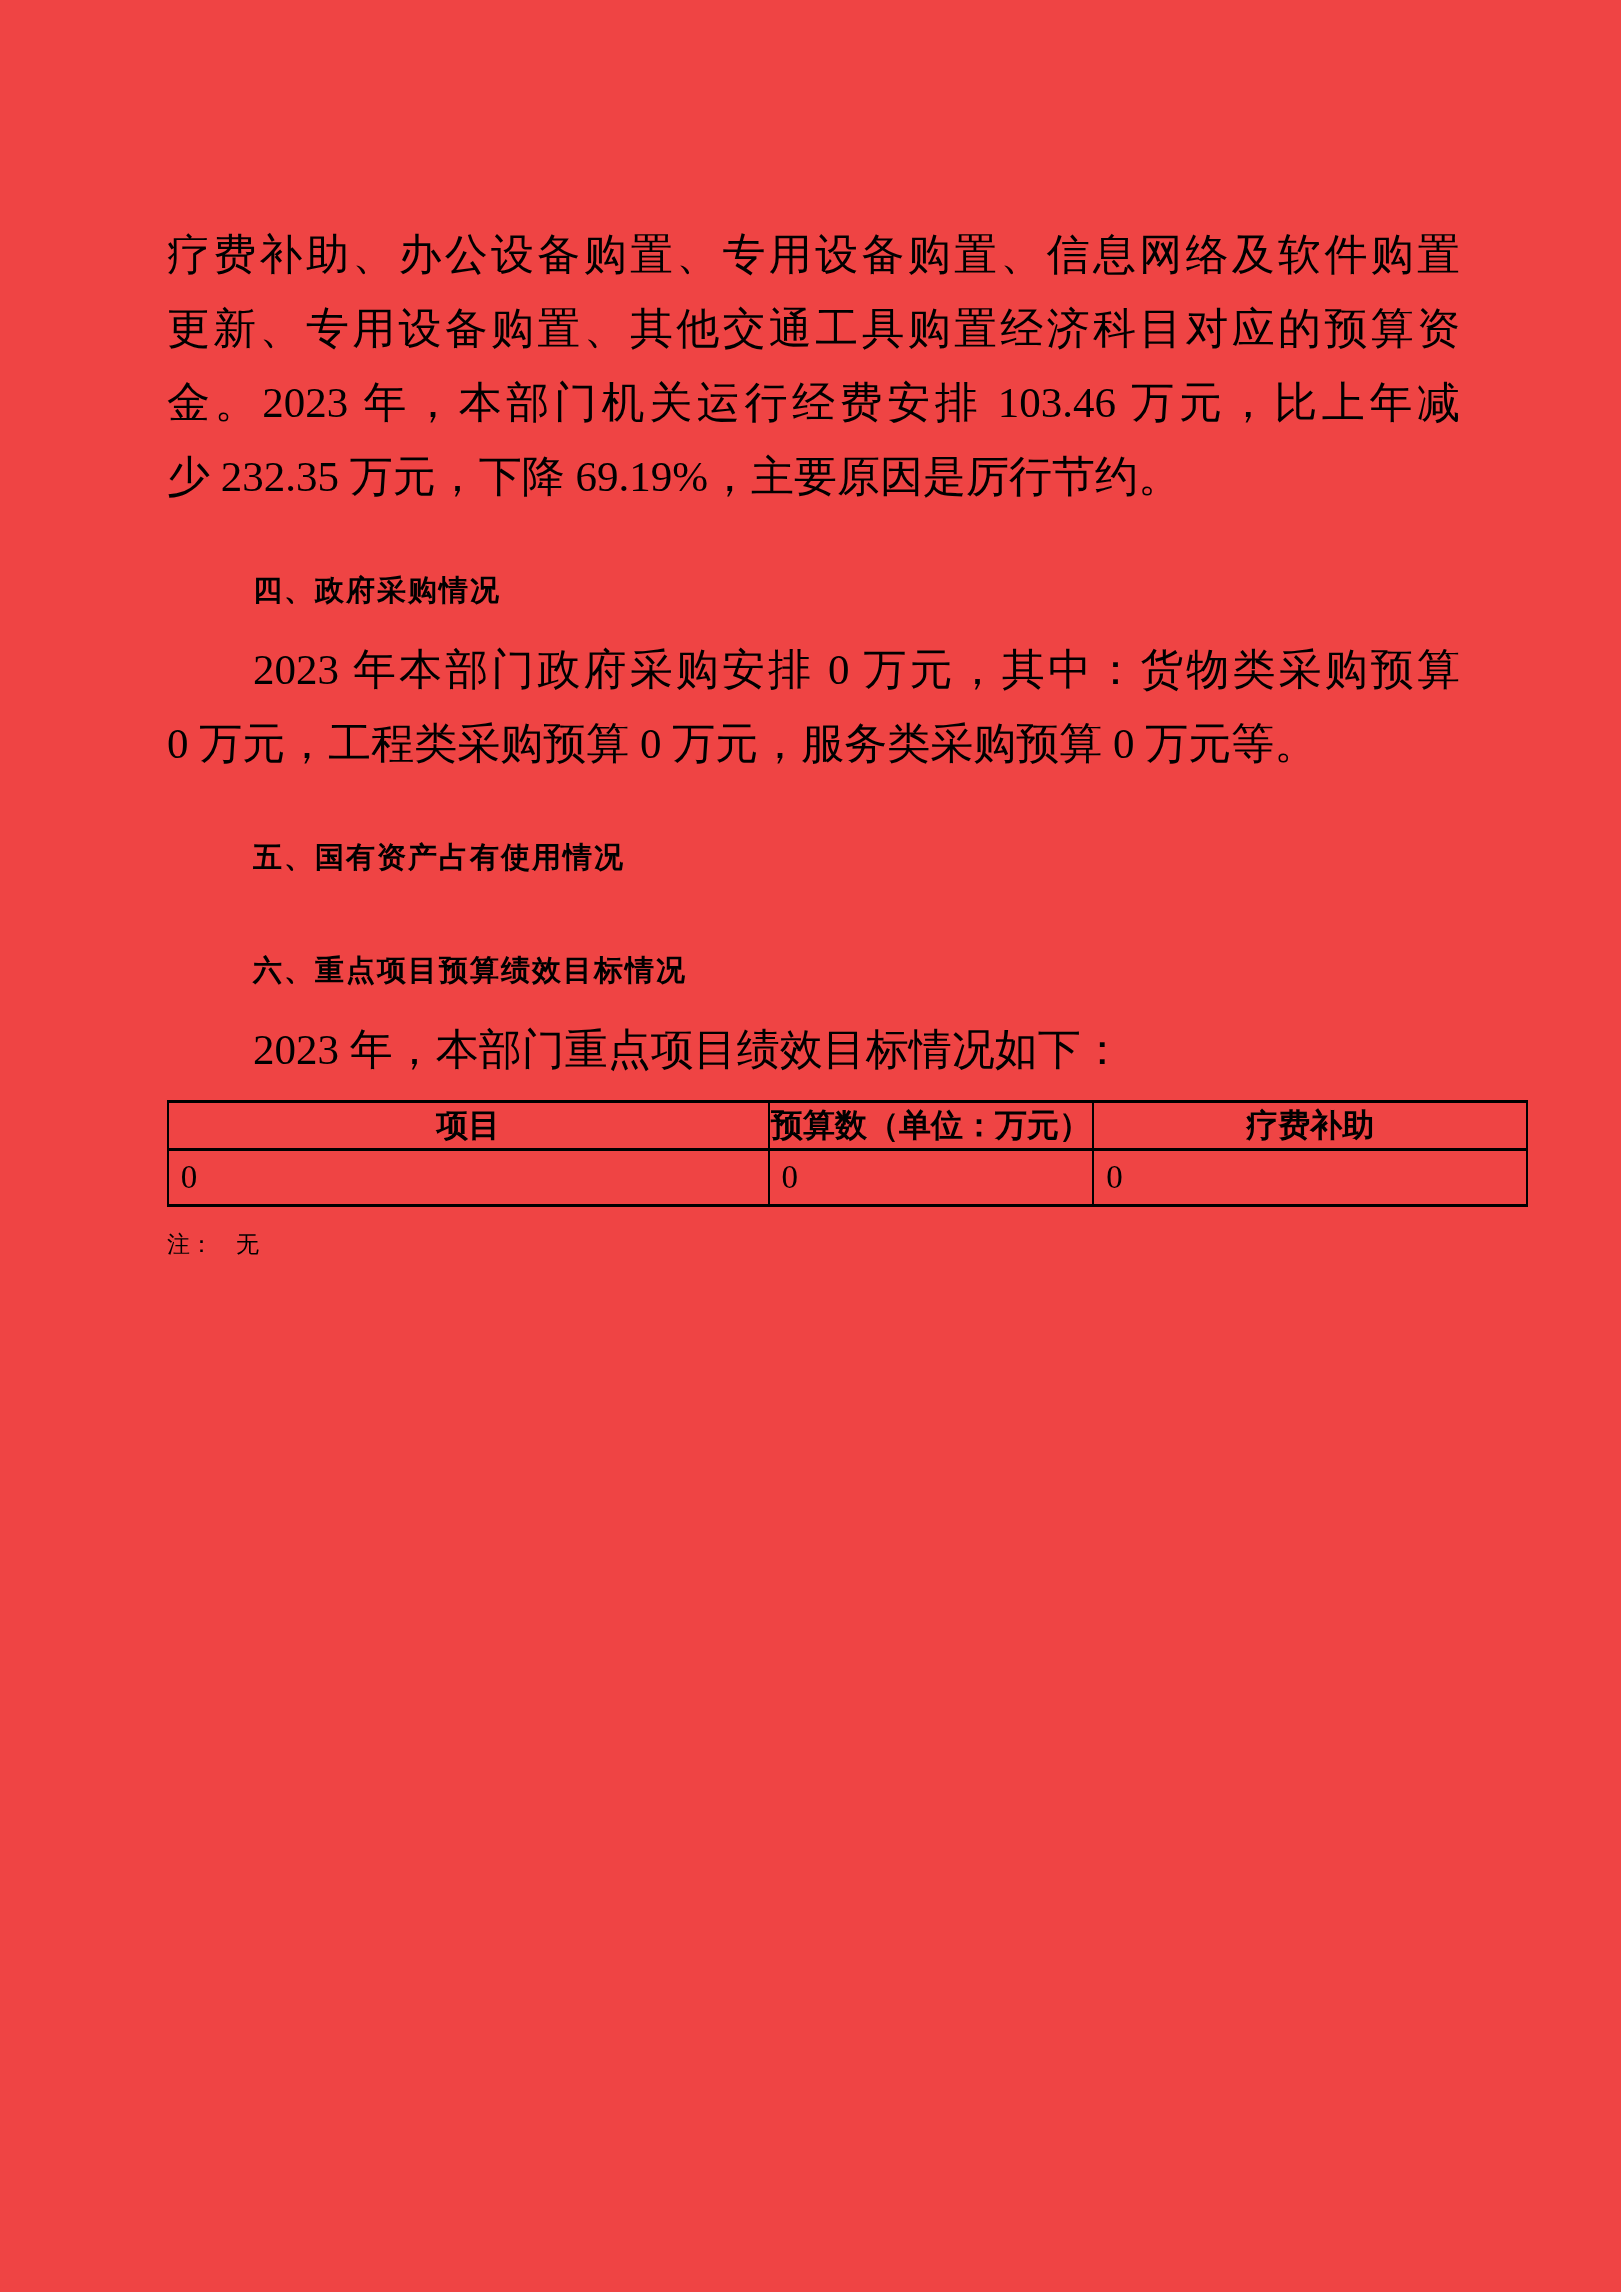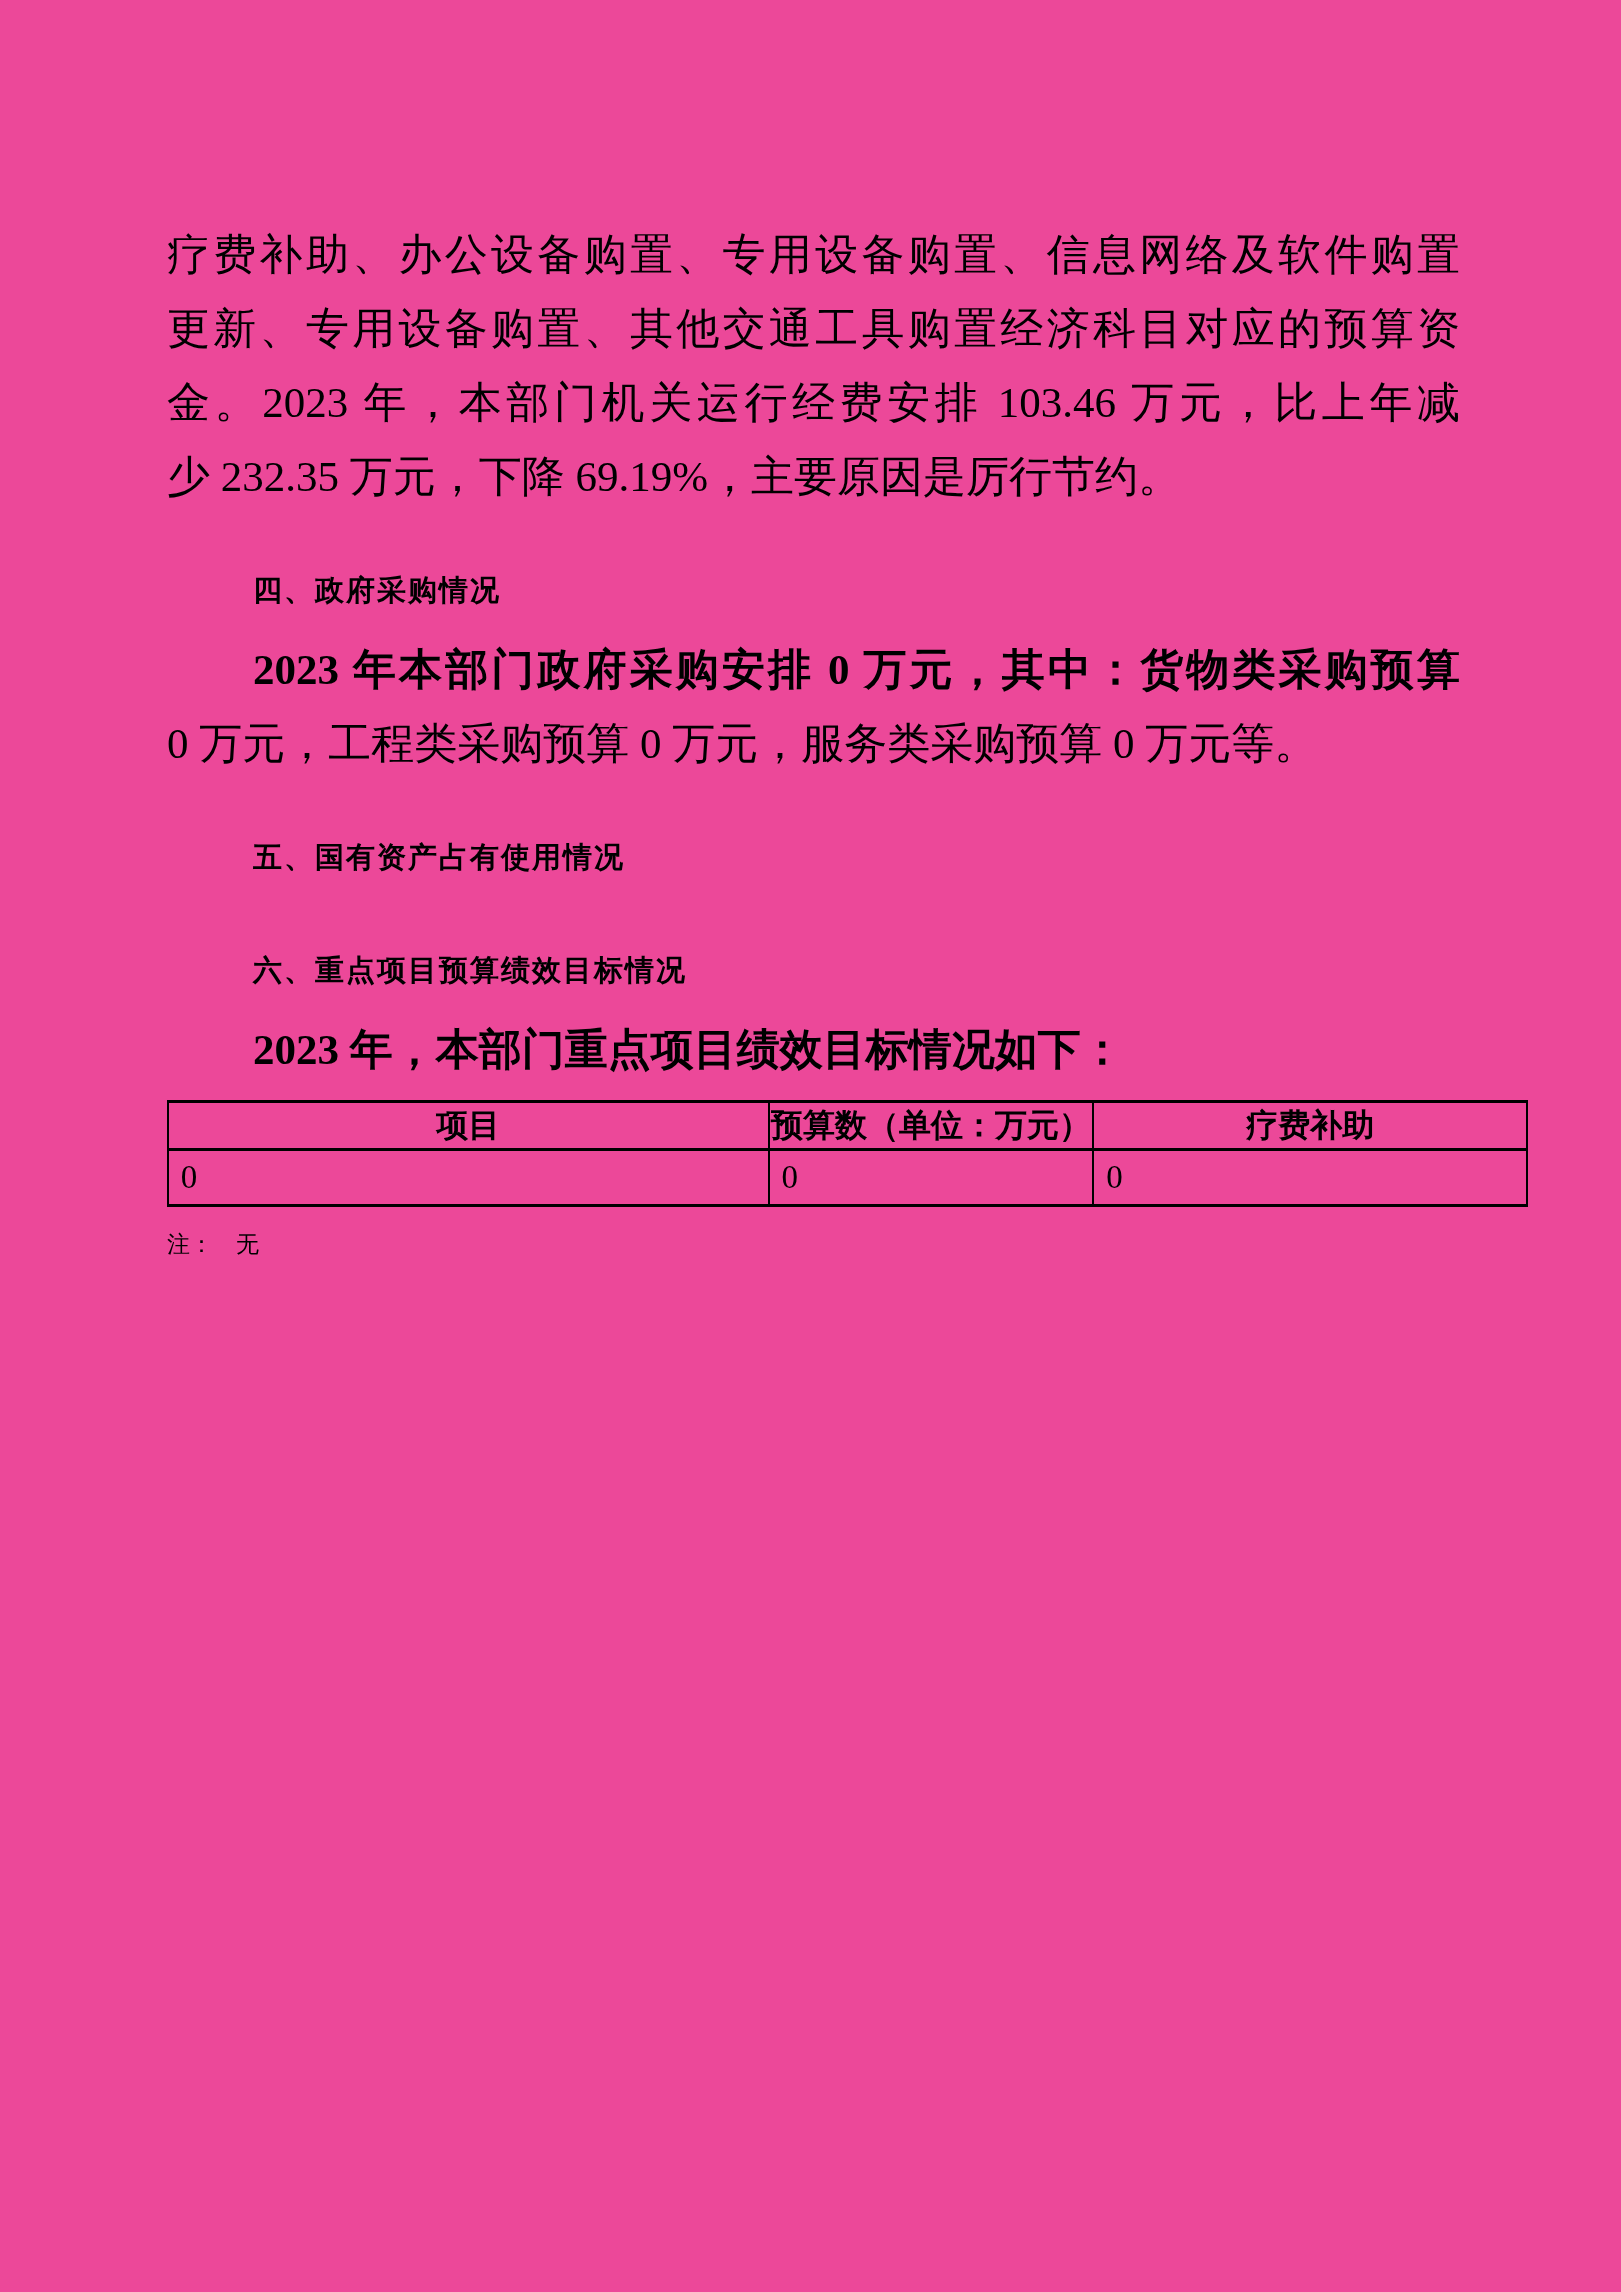--- a/index.html
+++ b/index.html
@@ -5,41 +5,40 @@
   html, body {
     margin: 0;
     padding: 0;
     background: #ffffff;
   }
   .page {
     position: relative;
     width: 1621px;
     height: 2293px;
     margin: 0 auto;
-    background: #ec4899;
+    background: #ef4444;
     box-sizing: border-box;
     padding: 218px 161px 0 167px;
     color: #000000;
     font-family: "Liberation Serif", "DejaVu Serif", serif;
     font-size: 43px;
   }
   .para { margin: 0; }
   .line {
     line-height: 74px;
     min-height: 74px;
   }
   
   .line.just {
     text-align: justify;
     text-align-last: justify;
   }
   
   .line.indent {
     padding-left: 86px;
-    font-weight: bold;
   }
   .heading {
     font-family: "DejaVu Sans", "Liberation Sans", sans-serif;
     font-weight: bold;
     font-size: 29px;
     line-height: 74px;
     margin: 39px 0 5.9px 0;
     padding-left: 86px;
     letter-spacing: 2px;
   }

